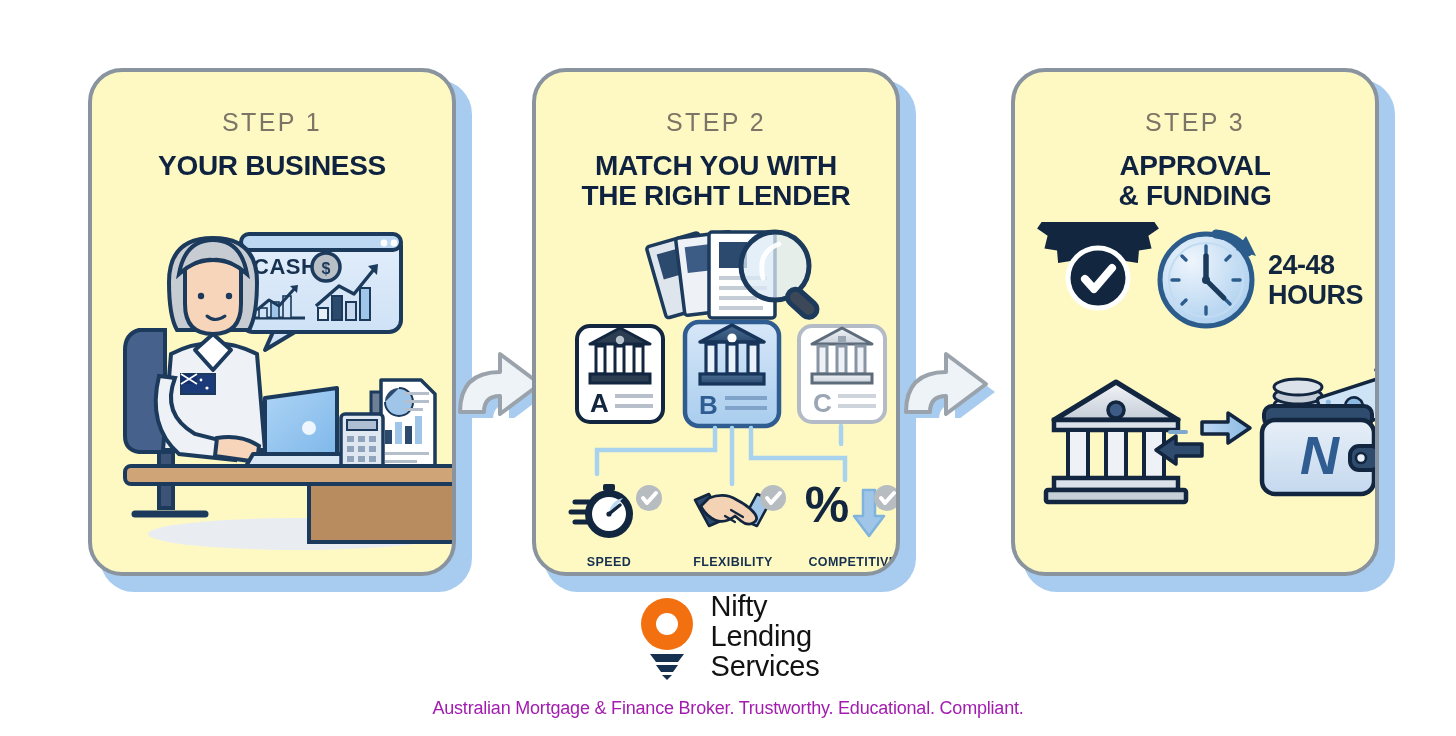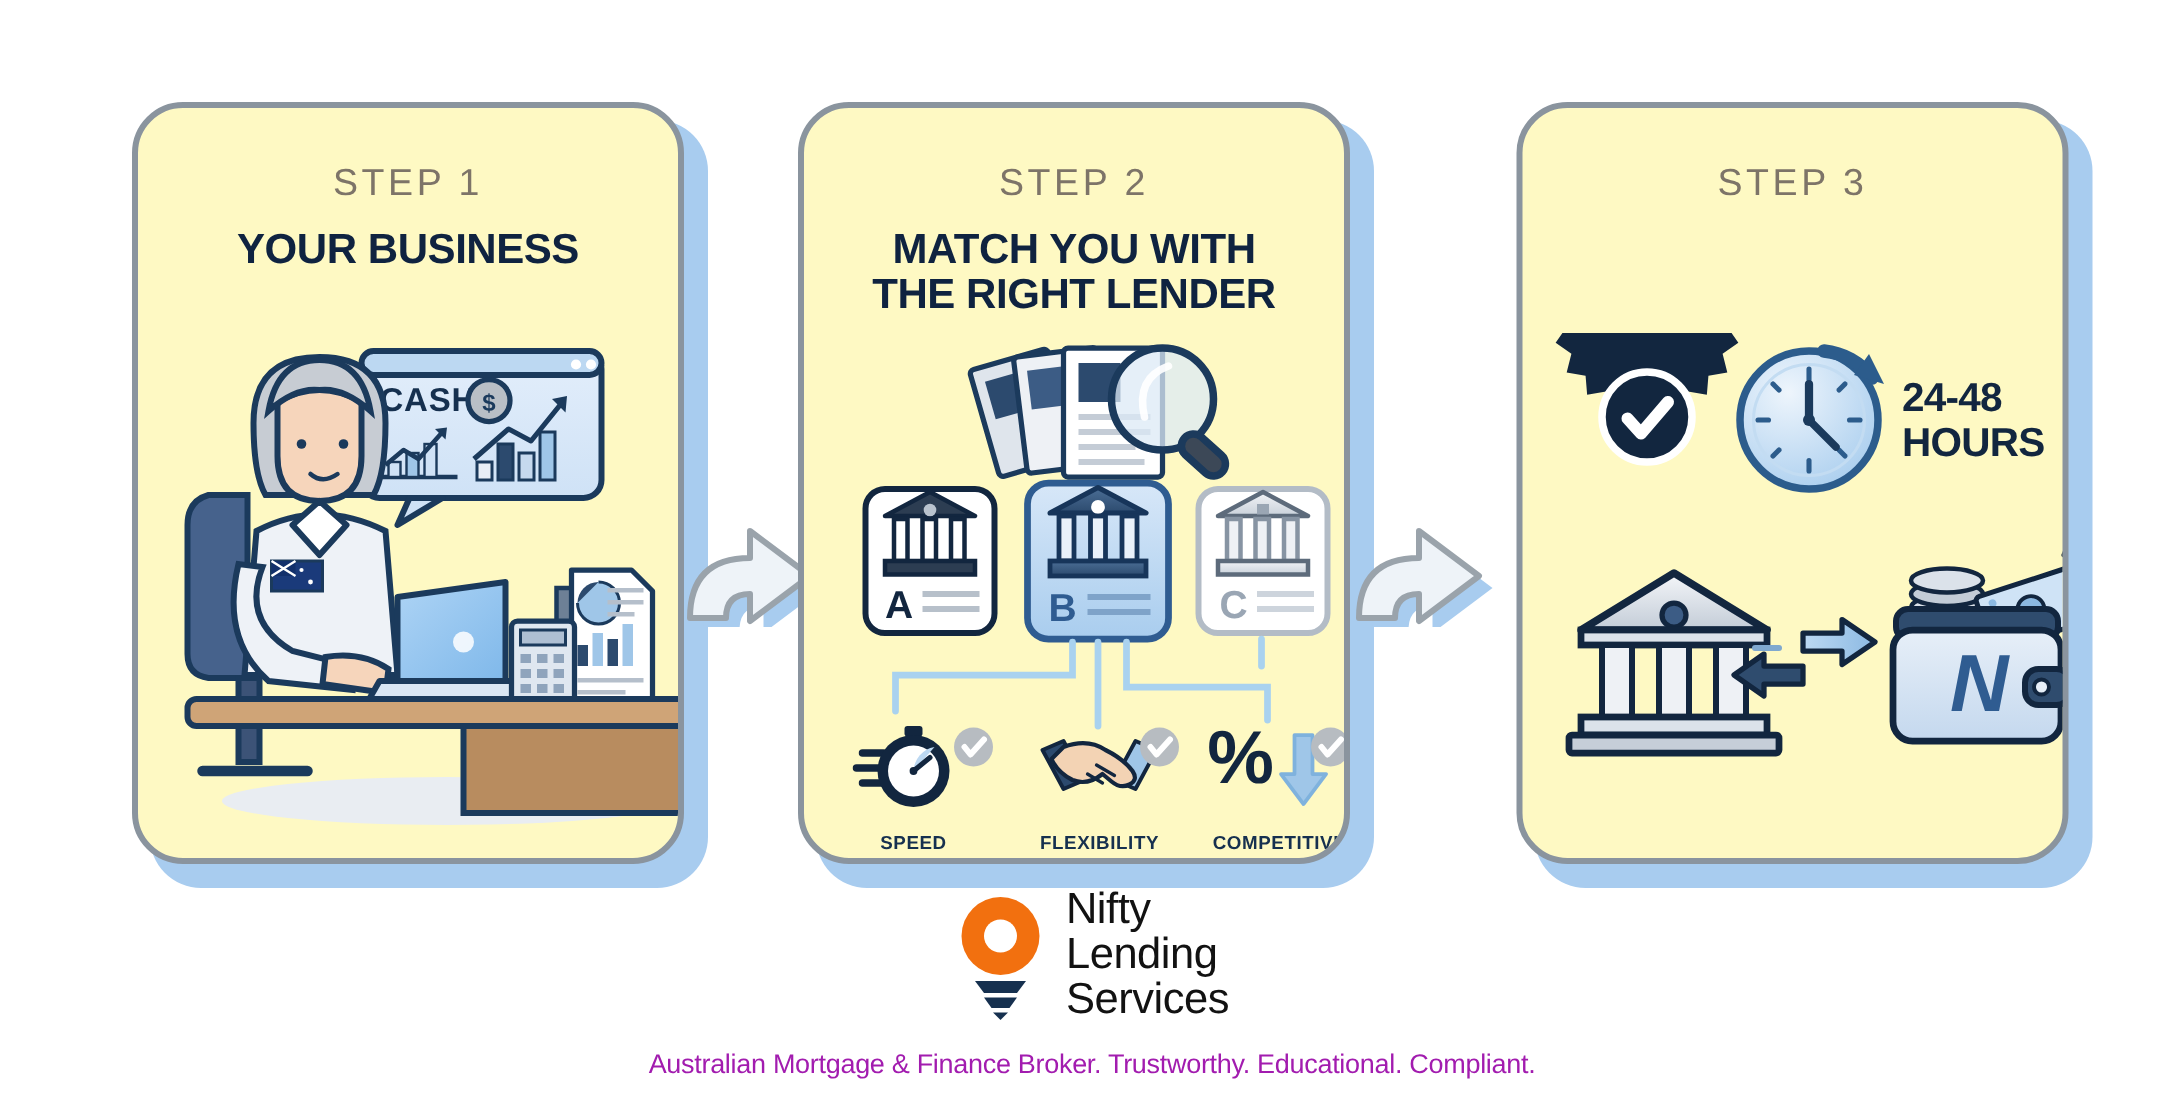--- a/index.html
+++ b/index.html
@@ -461,20 +461,24 @@
           <path d="M0 84 q0 -40 40 -40 l0 -18 l40 30 l-40 30 l0 -18 q-16 0 -16 16 z" fill="#a8ccef" transform="translate(9,8)"></path>
           <path d="M0 84 q0 -40 40 -40 l0 -18 l40 30 l-40 30 l0 -18 q-16 0 -16 16 z" fill="#eef3f8" stroke="#9aa3ab" stroke-width="4" stroke-linejoin="round"></path>
         </g>
       </svg>
     </div>
 
     <div class="panel-wrap p3">
       <div class="panel-shadow"></div>
       <div class="panel">
         <div class="step-kicker">STEP 3</div>
+        <div class="step-title">
+          <span>APPROVAL</span>
+          <span class="l2">&amp; FUNDING</span>
+        </div>
         <div class="art">
           <svg width="368" height="350" viewBox="0 0 368 350">
             <defs>
               <radialGradient id="clockg" cx="0.35" cy="0.3" r="0.8">
                 <stop offset="0" stop-color="#eef5fc"></stop>
                   <stop offset="1" stop-color="#a8cdee"></stop>
               </radialGradient>
               <linearGradient id="bank3" x1="0" y1="0" x2="0" y2="1">
                 <stop offset="0" stop-color="#f4f6f9"></stop>
                   <stop offset="1" stop-color="#c3ccd7"></stop>

